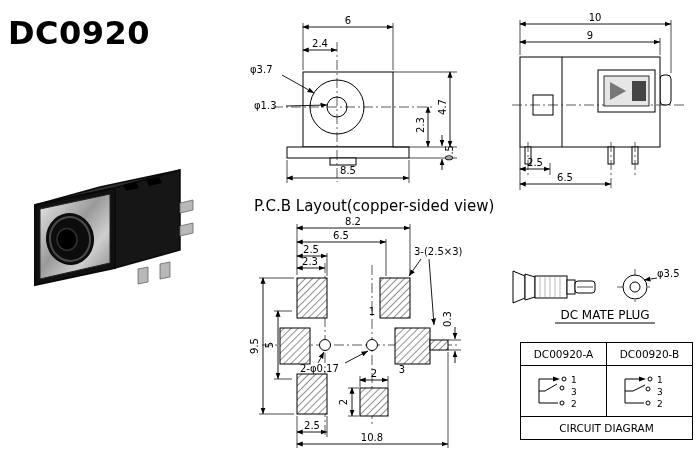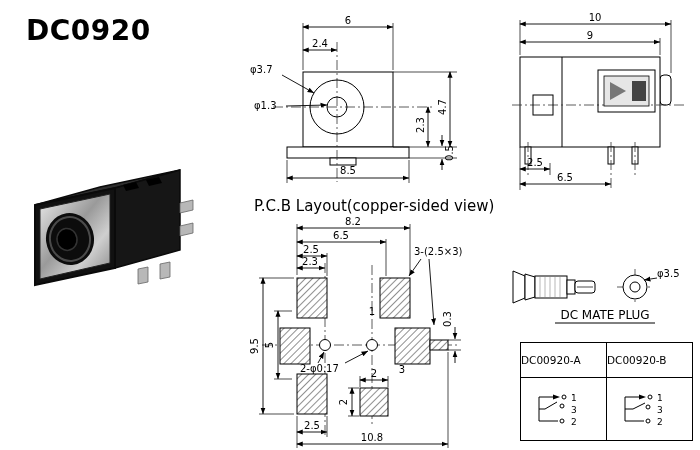--- a/index.html
+++ b/index.html
@@ -1,28 +1,28 @@
 <!DOCTYPE html>
 <html><head>
 <meta charset="utf-8">
 <style>
   html,body{margin:0;padding:0}
   body{width:700px;height:450px;position:relative;background:#fff;
        font-family:"DejaVu Sans",sans-serif;color:#000;overflow:hidden}
   .layer{position:absolute;overflow:visible}
-  .title{position:absolute;left:26px;top:14px;font-size:28px;font-weight:bold;letter-spacing:.5px}
+  .title{position:absolute;left:8px;top:14px;font-size:32px;font-weight:bold;letter-spacing:.5px}
   .pcb-label{position:absolute;left:254px;top:197px;font-size:15px}
   .ln{stroke:#000;stroke-width:1;fill:none}
   .fillw{fill:#fff;stroke:#000;stroke-width:1}
   .cl{stroke:#333;stroke-width:.8;fill:none;stroke-dasharray:10 3 2 3}
   .dim{stroke:#000;stroke-width:.9;fill:none}
   .ext{stroke:#000;stroke-width:.7;fill:none}
   .dimtxt{font-size:10px;fill:#000}
   .ctable{position:absolute;left:520px;top:342px;border-collapse:collapse;table-layout:fixed;width:173px;background:#fff}
-  .ctable td{border:1px solid #000;font-size:10.5px;padding:11px 0;vertical-align:middle}
+  .ctable td{border:1px solid #000;text-align:center;font-size:10.5px;padding:5px 0;vertical-align:middle}
   .sym{display:block;margin:0 auto}
   .plug-label{font-size:12px}
 </style>
 </head>
 <body>
 
 <svg width="0" height="0" class="layer">
   <defs>
     <marker id="arE" viewBox="0 0 10 10" refX="9" refY="5" markerWidth="8" markerHeight="8" orient="auto">
       <path d="M0,1.5 L9,5 L0,8.5 Z" fill="#000"></path>
@@ -328,14 +328,17 @@
         <line x1="16" y1="20" x2="28" y2="14" class="ln"></line>
         <circle cx="31" cy="18" r="2" class="ln"></circle>
         <text x="40" y="23.5" font-size="9">3</text>
         <line x1="8" y1="20" x2="8" y2="32" class="ln"></line>
         <line x1="8" y1="32" x2="27" y2="32" class="ln"></line>
         <circle cx="31" cy="32" r="2" class="ln"></circle>
         <text x="40" y="35.5" font-size="9">2</text>
       </svg>
     </td>
   </tr>
+  <tr>
+    <td colspan="2">CIRCUIT DIAGRAM</td>
+  </tr>
 </tbody>
   </table>
 
 </body></html>

